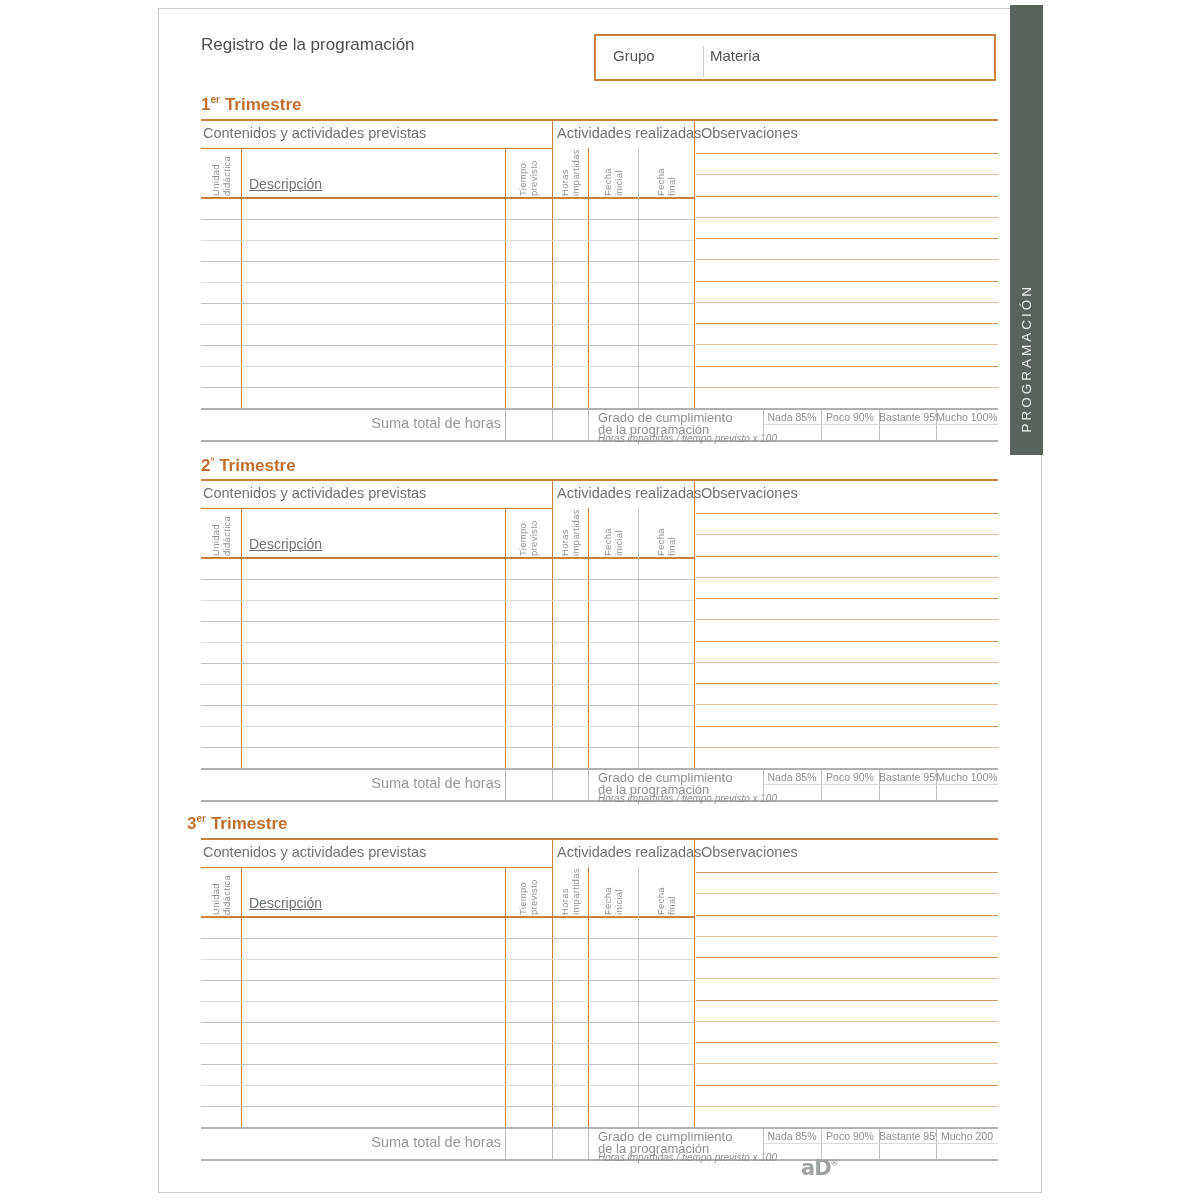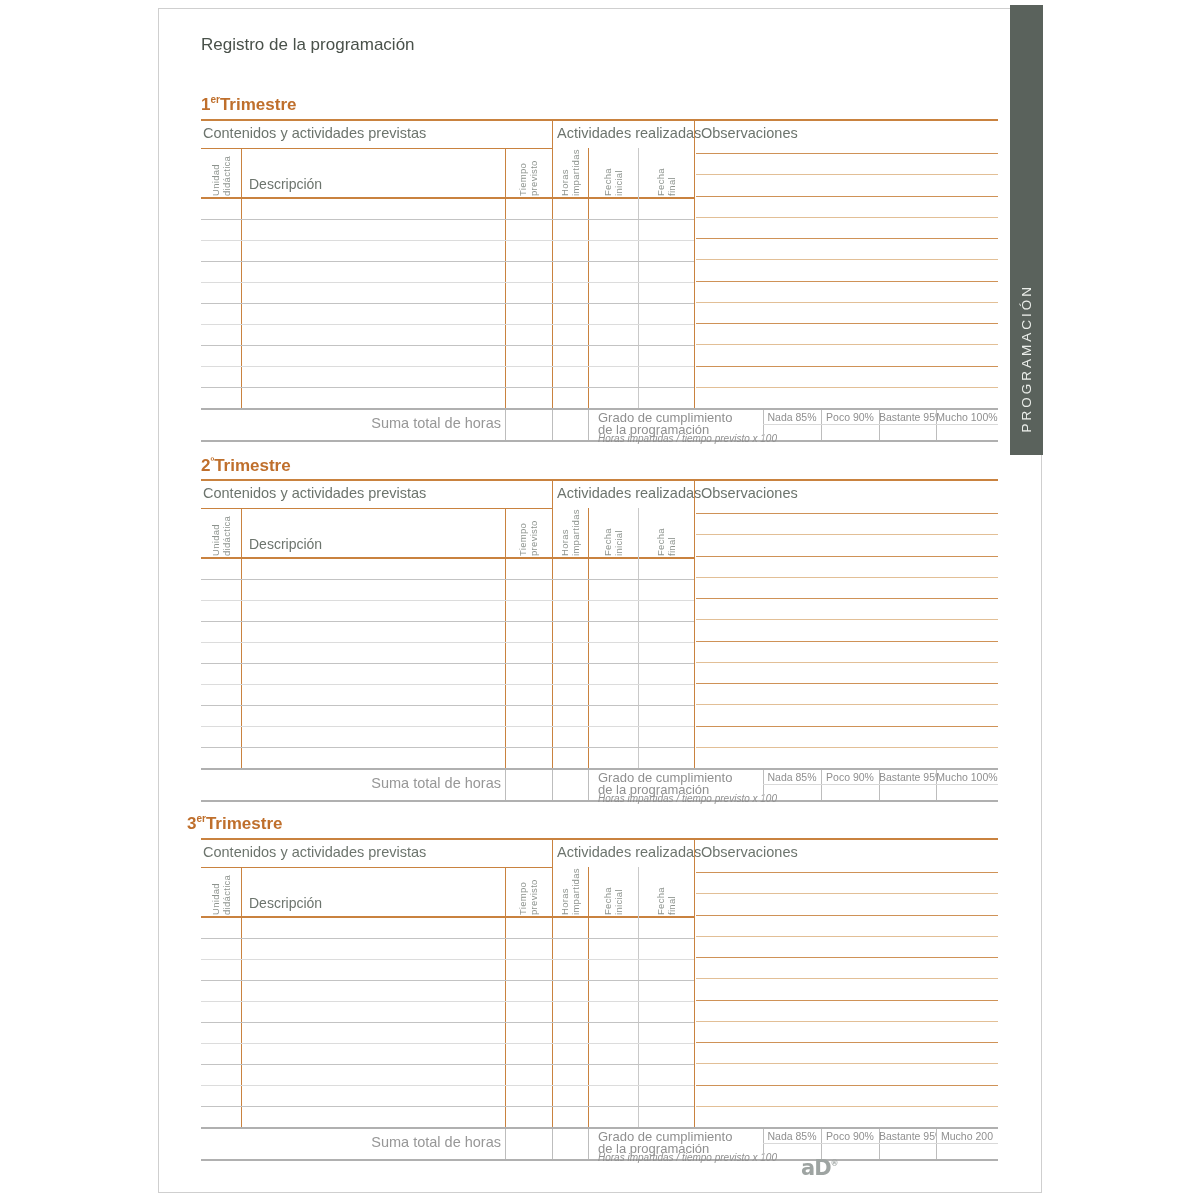--- a/index.html
+++ b/index.html
@@ -6,37 +6,42 @@
   body{width:1200px;height:1200px;position:relative;font-family:"Liberation Sans",sans-serif;overflow:hidden;}
   #page{position:absolute;left:158px;top:8px;width:884px;height:1185px;background:#fff;border:1px solid #cfcfcf;box-sizing:border-box;}
   #side-tab{position:absolute;left:1010px;top:5px;width:33px;height:450px;background:var(--tab-bg,#5a625c);display:flex;flex-direction:column;align-items:center;justify-content:flex-end;box-sizing:border-box;padding-bottom:22px;}
   #side-tab span{writing-mode:vertical-rl;transform:rotate(180deg);color:var(--tab-text,#ebeeea);font-size:13.5px;letter-spacing:3px;font-weight:500;}
   #doc-title{position:absolute;left:42px;top:26px;font-size:17px;font-weight:normal;color:var(--title-text,#49514a);}
   #gm-box{position:absolute;left:435px;top:25px;width:402px;height:47px;border:2px solid var(--line-orange,#c9823f);box-sizing:border-box;background:#fff;}
   .gm-label{position:absolute;top:11px;font-size:15px;font-weight:500;color:#4f574f;}
   #gm-sep{position:absolute;left:107px;top:10px;bottom:2px;width:1px;background:#cccccc;}
   .tri-heading{position:absolute;left:42px;height:22px;font-size:17px;font-weight:bold;color:var(--accent,#bf6f2c);}
   .tri-heading sup{font-size:10px;vertical-align:7px;}
-  .tri-heading .word{}
+  .tri-heading .word{margin-left:5px;}
   .glabel{position:absolute;font-size:14.5px;color:var(--header-text,#6c746d);white-space:nowrap;}
-  .dlabel{position:absolute;font-size:14px;color:var(--header-text,#6c746d);}
+  .dlabel{position:absolute;font-size:14px;color:var(--header-text,#6c746d);text-decoration:underline;}
   .vlabel{position:absolute;transform:rotate(-90deg);transform-origin:0 0;white-space:pre;font-size:9.5px;line-height:10.5px;letter-spacing:0.3px;color:var(--small-label,#8d938e);width:60px;}
   .ftext{position:absolute;font-size:14.5px;color:var(--footer-text,#979797);}
   .gtext{position:absolute;font-size:13px;color:#8f8f8f;white-space:nowrap;}
   .gformula{position:absolute;font-size:10px;font-style:italic;color:#8f8f8f;white-space:nowrap;}
   .scale-label{position:absolute;font-size:10.5px;color:#8f8f8f;text-align:center;white-space:nowrap;overflow:hidden;}
   #brand-logo{position:absolute;left:801px;top:1156px;color:#9ea4a2;font-family:"DejaVu Sans",sans-serif;font-weight:bold;font-size:21px;letter-spacing:-1px;}
   #brand-logo sup{font-size:8px;vertical-align:9px;letter-spacing:0;}
 </style>
 </head>
 <body>
 
 <div id="page">
   <div id="doc-title">Registro de la programación</div>
 
+  <div id="gm-box">
+    <span class="gm-label" style="left:17px;">Grupo</span>
+    <div id="gm-sep"></div>
+    <span class="gm-label" style="left:114px;">Materia</span>
+  </div>
 
 <div class="tri-heading" style="position: absolute; left: 42px; top: 85px;"><span style="position: static;">1</span><sup style="position: static;">er</sup><span class="word" style="position: static;">Trimestre</span></div>
     <div style="position: absolute; left: 42px; top: 110px; width: 797px; height: 323px;">
       <div style="position: absolute; left: 0px; top: 0px; width: 797px; height: 2px; background: rgb(201, 130, 63);"></div>
       <div style="position: absolute; left: 0px; top: 29px; width: 351px; height: 1px; background: rgb(201, 130, 63);"></div>
       <div style="position: absolute; left: 0px; top: 78px; width: 493px; height: 2px; background: rgb(201, 130, 63);"></div>
       <div class="glabel" style="position: absolute; left: 2px; top: 6px;">Contenidos y actividades previstas</div>
       <div class="glabel" style="position: absolute; left: 356px; top: 6px;">Actividades realizadas</div>
       <div class="glabel" style="position: absolute; left: 500px; top: 6px;">Observaciones</div>
       <div class="vlabel" style="position: absolute; left: 9.5px; top: 77px;">Unidad

